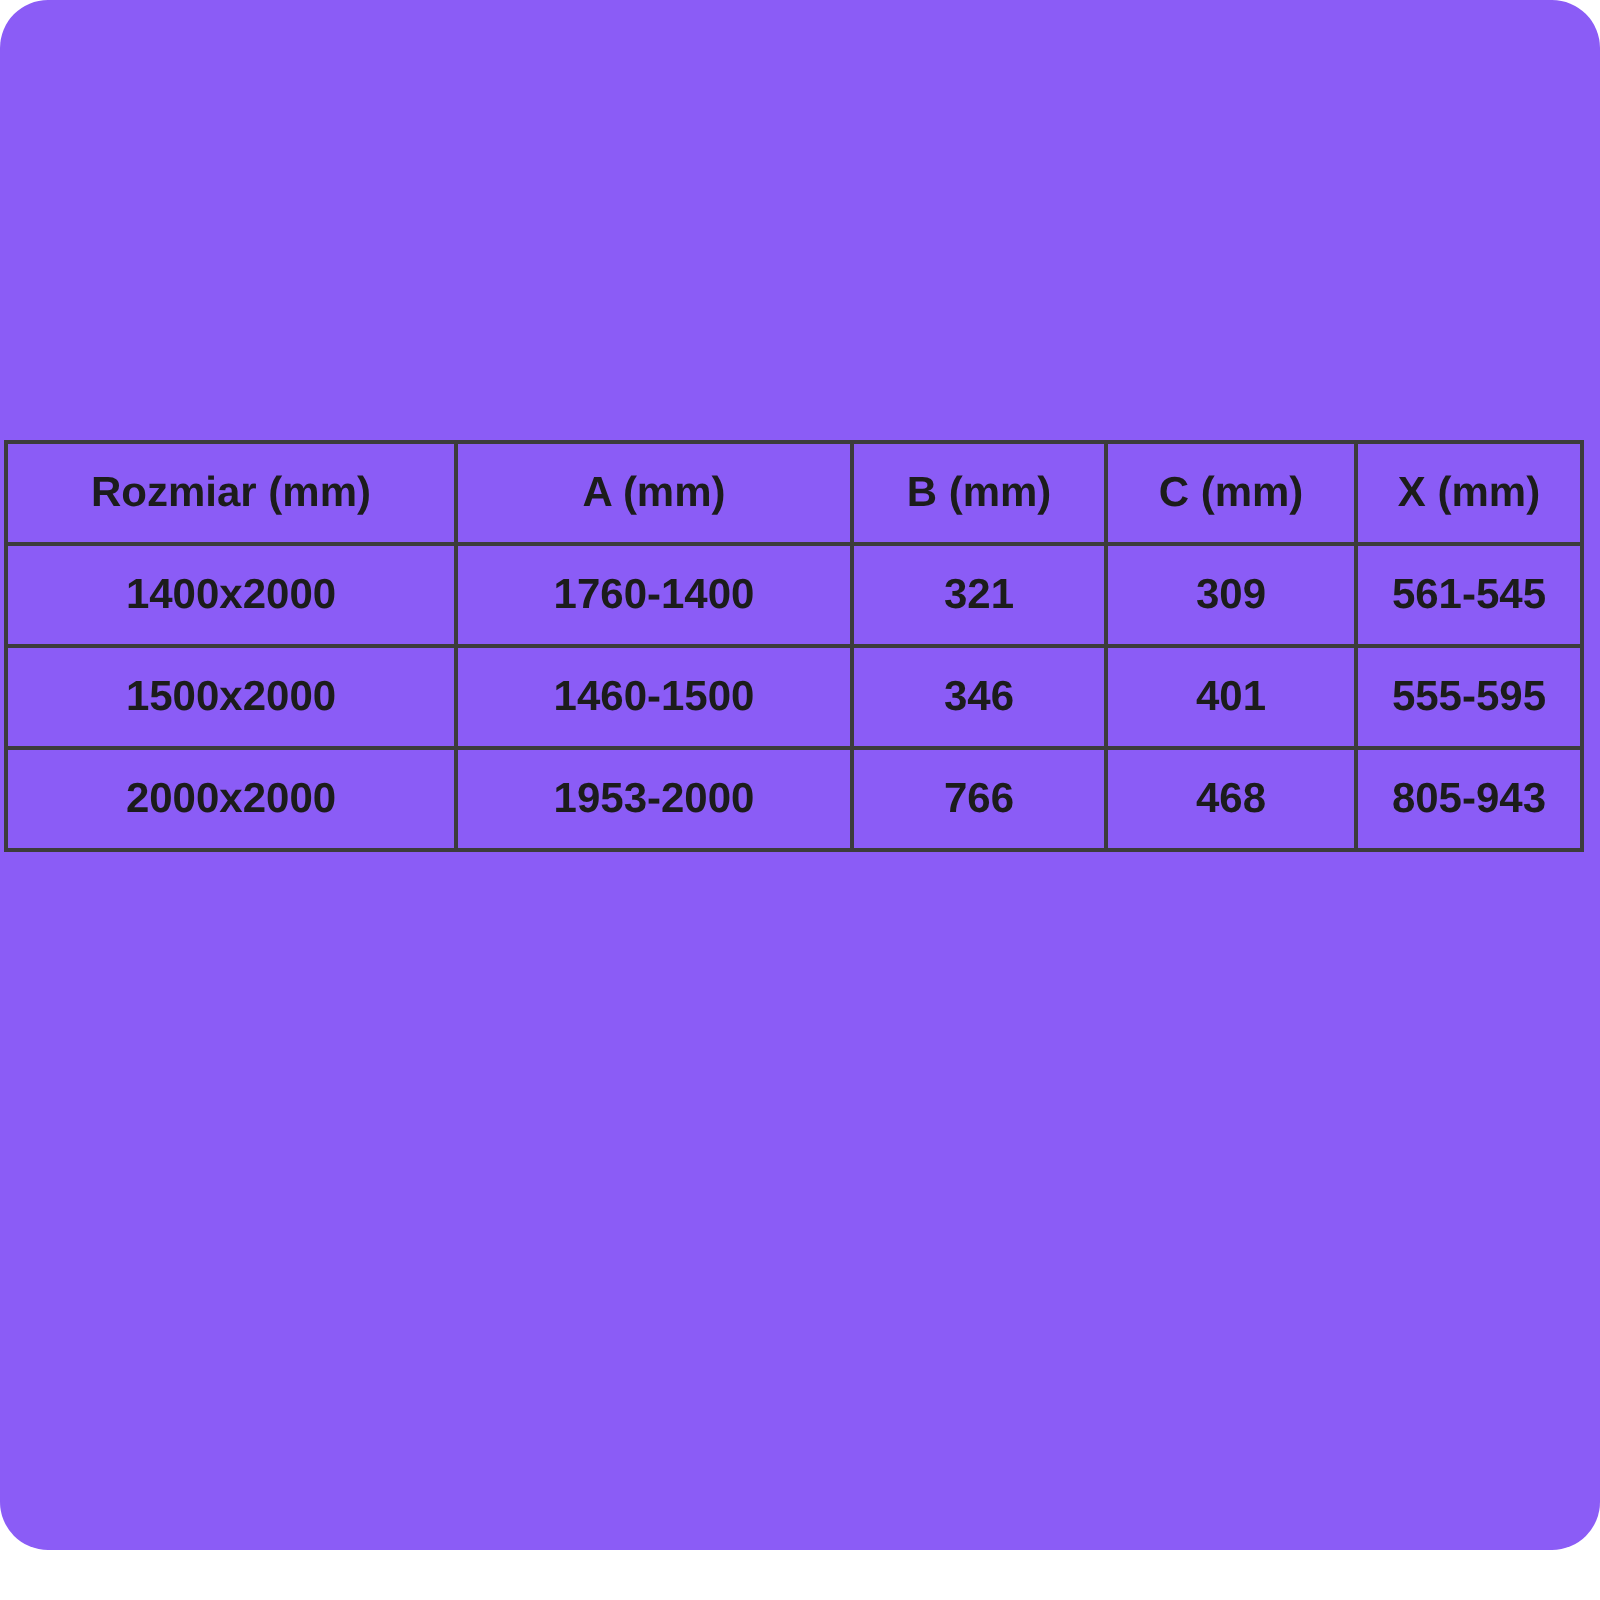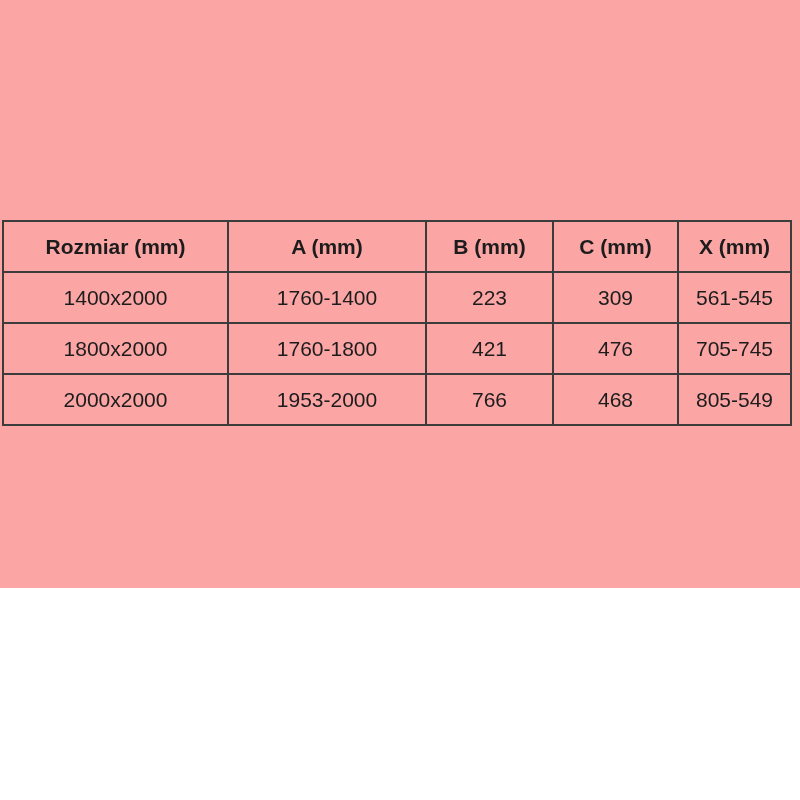--- a/index.html
+++ b/index.html
@@ -3,24 +3,25 @@
 <meta charset="utf-8">
 <style>
   html, body {
     margin: 0;
     padding: 0;
     background: #ffffff;
   }
   .page {
     position: relative;
     width: 800px;
-    height: 588px;
-    background: #fca5a5;
+    height: 775px;
+    background: #8b5cf6;
     font-family: "Liberation Sans", sans-serif;
     overflow: hidden;
+    border-radius: 24px;
   }
   table.spec-table {
     position: absolute;
     left: 2px;
     top: 220px;
     width: 788px;
     border-collapse: collapse;
     table-layout: fixed;
   }
   table.spec-table th,
@@ -32,21 +33,21 @@
     color: #1c1c1c;
     padding: 0;
     overflow: hidden;
     white-space: nowrap;
   }
   table.spec-table th {
     font-weight: bold;
     height: 49px;
   }
   table.spec-table td {
-    font-weight: normal;
+    font-weight: bold;
     height: 49px;
   }
 </style>
 </head>
 <body>
 
 <div class="page">
   <table class="spec-table">
     <colgroup>
       <col style="width:225px">
@@ -61,33 +62,33 @@
         <th>A (mm)</th>
         <th>B (mm)</th>
         <th>C (mm)</th>
         <th>X (mm)</th>
       </tr>
     </thead>
     <tbody>
       <tr>
         <td>1400x2000</td>
         <td>1760-1400</td>
-        <td>223</td>
+        <td>321</td>
         <td>309</td>
         <td>561-545</td>
       </tr>
       <tr>
-        <td>1800x2000</td>
-        <td>1760-1800</td>
-        <td>421</td>
-        <td>476</td>
-        <td>705-745</td>
+        <td>1500x2000</td>
+        <td>1460-1500</td>
+        <td>346</td>
+        <td>401</td>
+        <td>555-595</td>
       </tr>
       <tr>
         <td>2000x2000</td>
         <td>1953-2000</td>
         <td>766</td>
         <td>468</td>
-        <td>805-549</td>
+        <td>805-943</td>
       </tr>
     </tbody>
   </table>
 </div>
 
 </body></html>

